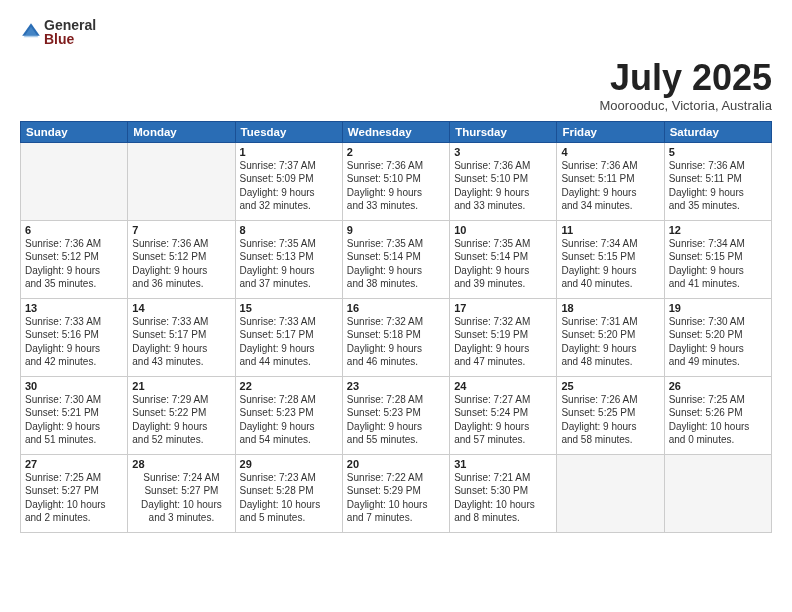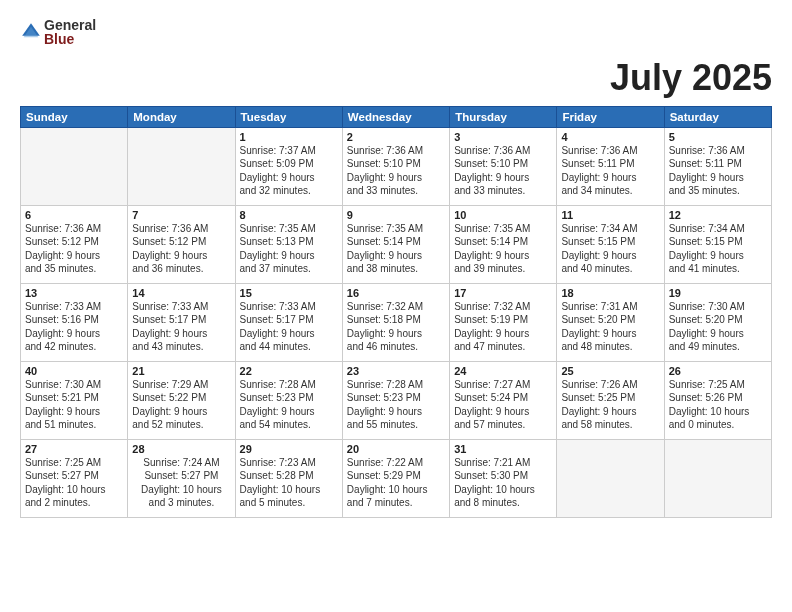--- a/index.html
+++ b/index.html
@@ -109,20 +109,21 @@
         <polygon points="15,3 27,20 3,20" fill="#2a6db5"></polygon>
         <polygon points="15,8 25,22 5,22" fill="#5b9bd5" opacity="0.5"></polygon>
       </svg>
       <div class="logo-text">
         <span class="logo-general">General</span>
         <span class="logo-blue">Blue</span>
       </div>
     </div>
     <div class="title-block">
       <div class="month-title">July 2025</div>
+      <div class="location">Moorooduc, Victoria, Australia</div>
     </div>
   </div>
 
   <table class="calendar">
     <thead>
       <tr>
       <th>Sunday</th>
           <th>Monday</th>
           <th>Tuesday</th>
           <th>Wednesday</th>
@@ -268,21 +269,21 @@
           <td>
             <span class="day-num">19</span>
             <div class="day-info" style="white-space: pre-line;">Sunrise: 7:30 AM
 Sunset: 5:20 PM
 Daylight: 9 hours
 and 49 minutes.</div>
           </td>
         </tr>
         <tr>
           <td>
-            <span class="day-num">40</span>
+            <span class="day-num">30</span>
             <div class="day-info" style="white-space: pre-line;">Sunrise: 7:30 AM
 Sunset: 5:21 PM
 Daylight: 9 hours
 and 51 minutes.</div>
           </td>
           <td>
             <span class="day-num">21</span>
             <div class="day-info" style="white-space: pre-line;">Sunrise: 7:29 AM
 Sunset: 5:22 PM
 Daylight: 9 hours

